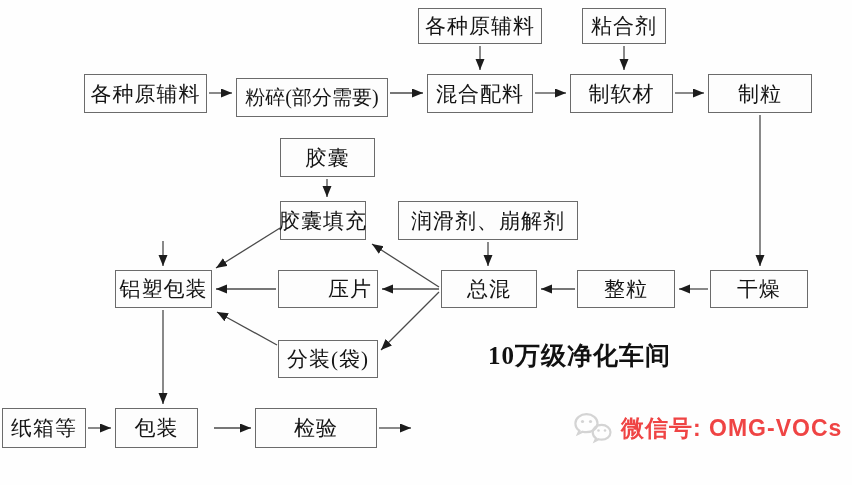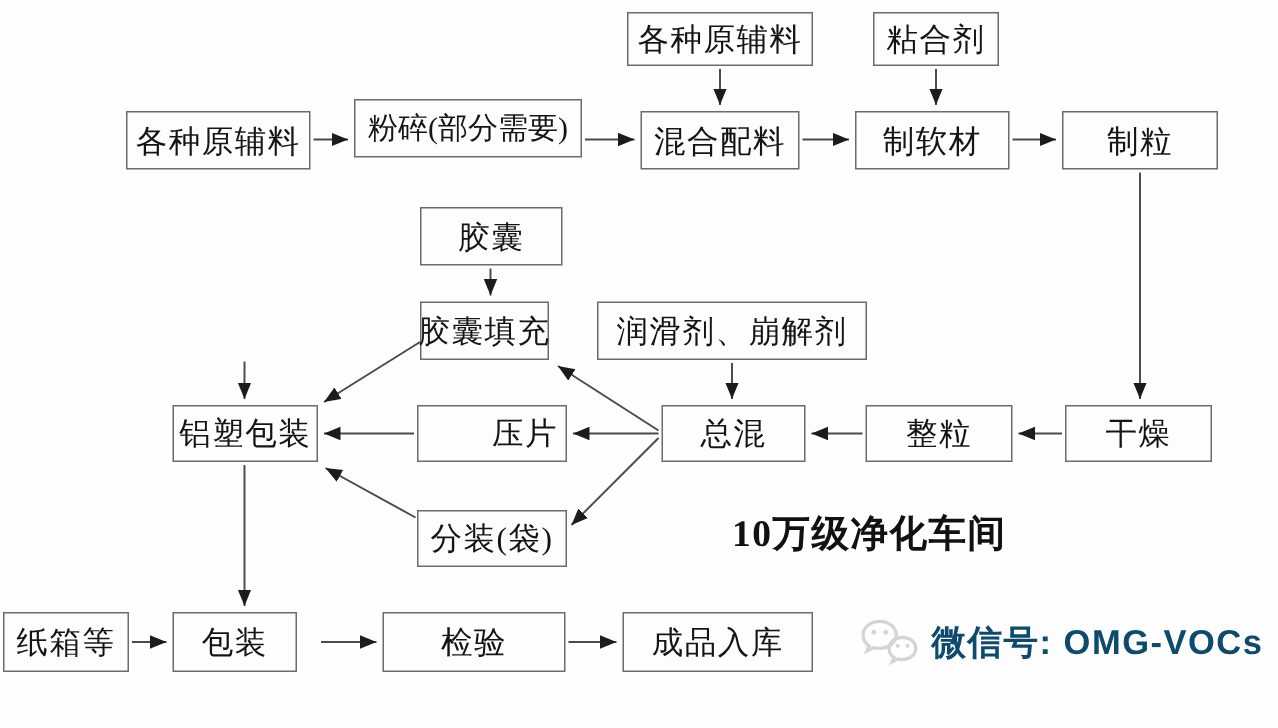--- a/index.html
+++ b/index.html
@@ -14,21 +14,21 @@
   }
   .node.small{font-size:20px;letter-spacing:0;}
   #arrow-layer{position:absolute;left:0;top:0;width:852px;height:485px;}
   #arrow-layer line{stroke:#4a4a4a;stroke-width:1.3;}
   .title{
     position:absolute;left:488px;top:339px;font-size:25px;font-weight:bold;
     color:#111;letter-spacing:1px;
   }
   .watermark{
     position:absolute;left:572px;top:410px;display:flex;align-items:center;gap:7px;
-    color:#0c4a6e;font-family:"Liberation Sans","DejaVu Sans",sans-serif;
+    color:#ef4444;font-family:"Liberation Sans","DejaVu Sans",sans-serif;
     font-size:23px;font-weight:bold;letter-spacing:1px;
     text-shadow:0 1px 0 #ffffff;
   }
 </style>
 </head>
 <body>
 
 <div id="canvas">
 
   <svg id="arrow-layer" viewBox="0 0 852 485">
@@ -58,41 +58,40 @@
     <line x1="163" y1="310" x2="163" y2="404" marker-end="url(#arr)"></line>
     <line x1="88" y1="428" x2="111" y2="428" marker-end="url(#arr)"></line>
     <line x1="214" y1="428" x2="251" y2="428" marker-end="url(#arr)"></line>
     <line x1="379" y1="428" x2="411" y2="428" marker-end="url(#arr)"></line>
   </svg>
 
   <div class="node" style="left:418px;top:8px;width:124px;height:36px;">各种原辅料</div>
   <div class="node" style="left:582px;top:8px;width:84px;height:36px;">粘合剂</div>
 
   <div class="node" style="left:84px;top:74px;width:123px;height:39px;">各种原辅料</div>
-  <div class="node small" style="left:236px;top:66px;width:152px;height:39px;">粉碎(部分需要)</div>
+  <div class="node small" style="left:236px;top:78px;width:152px;height:39px;">粉碎(部分需要)</div>
   <div class="node" style="left:427px;top:74px;width:106px;height:39px;">混合配料</div>
   <div class="node" style="left:570px;top:74px;width:103px;height:39px;">制软材</div>
   <div class="node" style="left:708px;top:74px;width:104px;height:39px;">制粒</div>
 
   <div class="node" style="left:280px;top:138px;width:95px;height:39px;">胶囊</div>
   <div class="node" style="left:280px;top:201px;width:86px;height:39px;">胶囊填充</div>
   <div class="node" style="left:398px;top:201px;width:180px;height:39px;">润滑剂、崩解剂</div>
 
   <div class="node" style="left:115px;top:270px;width:97px;height:38px;">铝塑包装</div>
   <div class="node" style="left:278px;top:270px;width:100px;height:38px;padding-left:44px;">压片</div>
   <div class="node" style="left:441px;top:270px;width:96px;height:38px;">总混</div>
   <div class="node" style="left:577px;top:270px;width:98px;height:38px;">整粒</div>
   <div class="node" style="left:710px;top:270px;width:98px;height:38px;">干燥</div>
 
   <div class="node" style="left:278px;top:340px;width:100px;height:38px;">分装(袋)</div>
 
   <div class="node" style="left:2px;top:408px;width:84px;height:40px;">纸箱等</div>
   <div class="node" style="left:115px;top:408px;width:83px;height:40px;">包装</div>
   <div class="node" style="left:255px;top:408px;width:122px;height:40px;">检验</div>
-  <div class="node" style="left:415px;top:408px;width:127px;height:40px;">成品入库</div>
 
   <div class="title">10万级净化车间</div>
 
   <div class="watermark">
     <span style="display:inline-flex;">
       <svg width="42" height="36" viewBox="0 0 42 36">
         <g fill="none" stroke="#d4d4d4" stroke-width="2.2" stroke-linecap="round">
           <path d="M25.5 13.2c0 5-5 9-11.2 9-1.3 0-2.6-.2-3.8-.5L6 24l1.4-3.3c-2.4-1.6-4-4.1-4-7.5 0-5 5-9 11.1-9s11 4 11 9z"></path>
           <path d="M38.5 22.3c0 4.1-4 7.4-9 7.4-1 0-2-.1-3-.4l-3.6 1.8 1.2-2.7c-2-1.3-3.4-3.4-3.4-6.1 0-4.1 4-7.4 8.9-7.4s8.9 3.3 8.9 7.4z"></path>
         </g>

